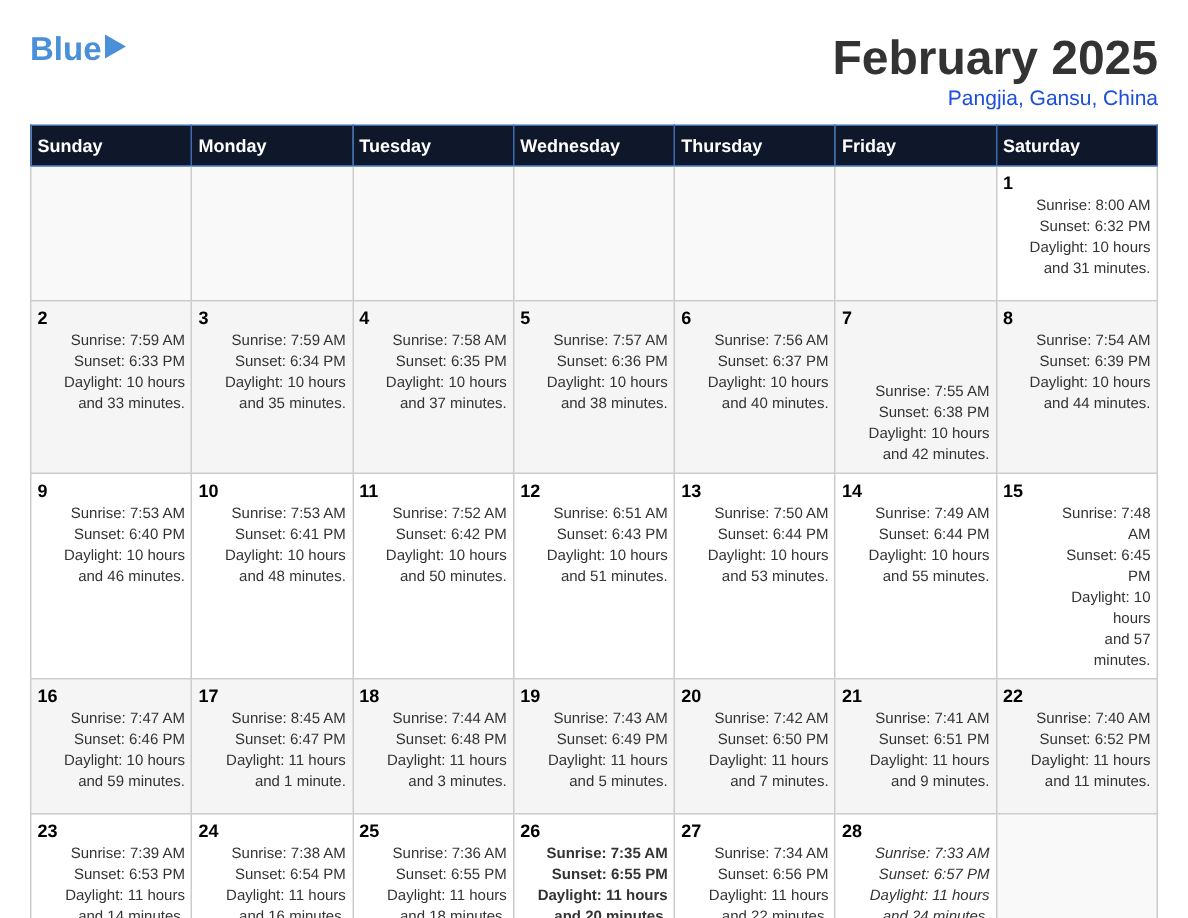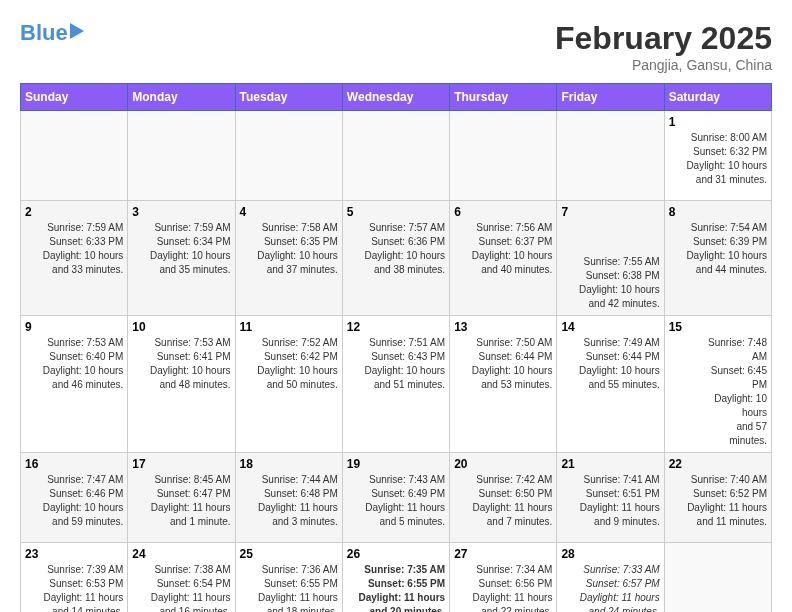--- a/index.html
+++ b/index.html
@@ -42,29 +42,29 @@
     .title-block {
       text-align: right;
     }
     .month-year {
       font-size: 32px;
       font-weight: bold;
       color: #333;
     }
     .location {
       font-size: 14px;
-      color: #737373;
+      color: #1d4ed8;
     }
     .calendar {
       width: 100%;
       border-collapse: collapse;
       font-size: 11px;
     }
     .calendar th {
-      background-color: #8b5cf6;
+      background-color: #0f172a;
       color: #fff;
       padding: 6px 4px;
       text-align: left;
       font-size: 12px;
       font-weight: bold;
       border: 1px solid #3a6db0;
     }
     .calendar td {
       border: 1px solid #ccc;
       vertical-align: top;
@@ -206,21 +206,21 @@
         </td>
         <td>
           <div class="day-number">11</div>
           <div class="day-info" style="white-space: pre-line;">Sunrise: 7:52 AM
 Sunset: 6:42 PM
 Daylight: 10 hours
 and 50 minutes.</div>
         </td>
         <td>
           <div class="day-number">12</div>
-          <div class="day-info" style="white-space: pre-line;">Sunrise: 7:51 AM
+          <div class="day-info" style="white-space: pre-line;">Sunrise: 6:51 AM
 Sunset: 6:43 PM
 Daylight: 10 hours
 and 51 minutes.</div>
         </td>
         <td>
           <div class="day-number">13</div>
           <div class="day-info" style="white-space: pre-line;">Sunrise: 7:50 AM
 Sunset: 6:44 PM
 Daylight: 10 hours
 and 53 minutes.</div>

